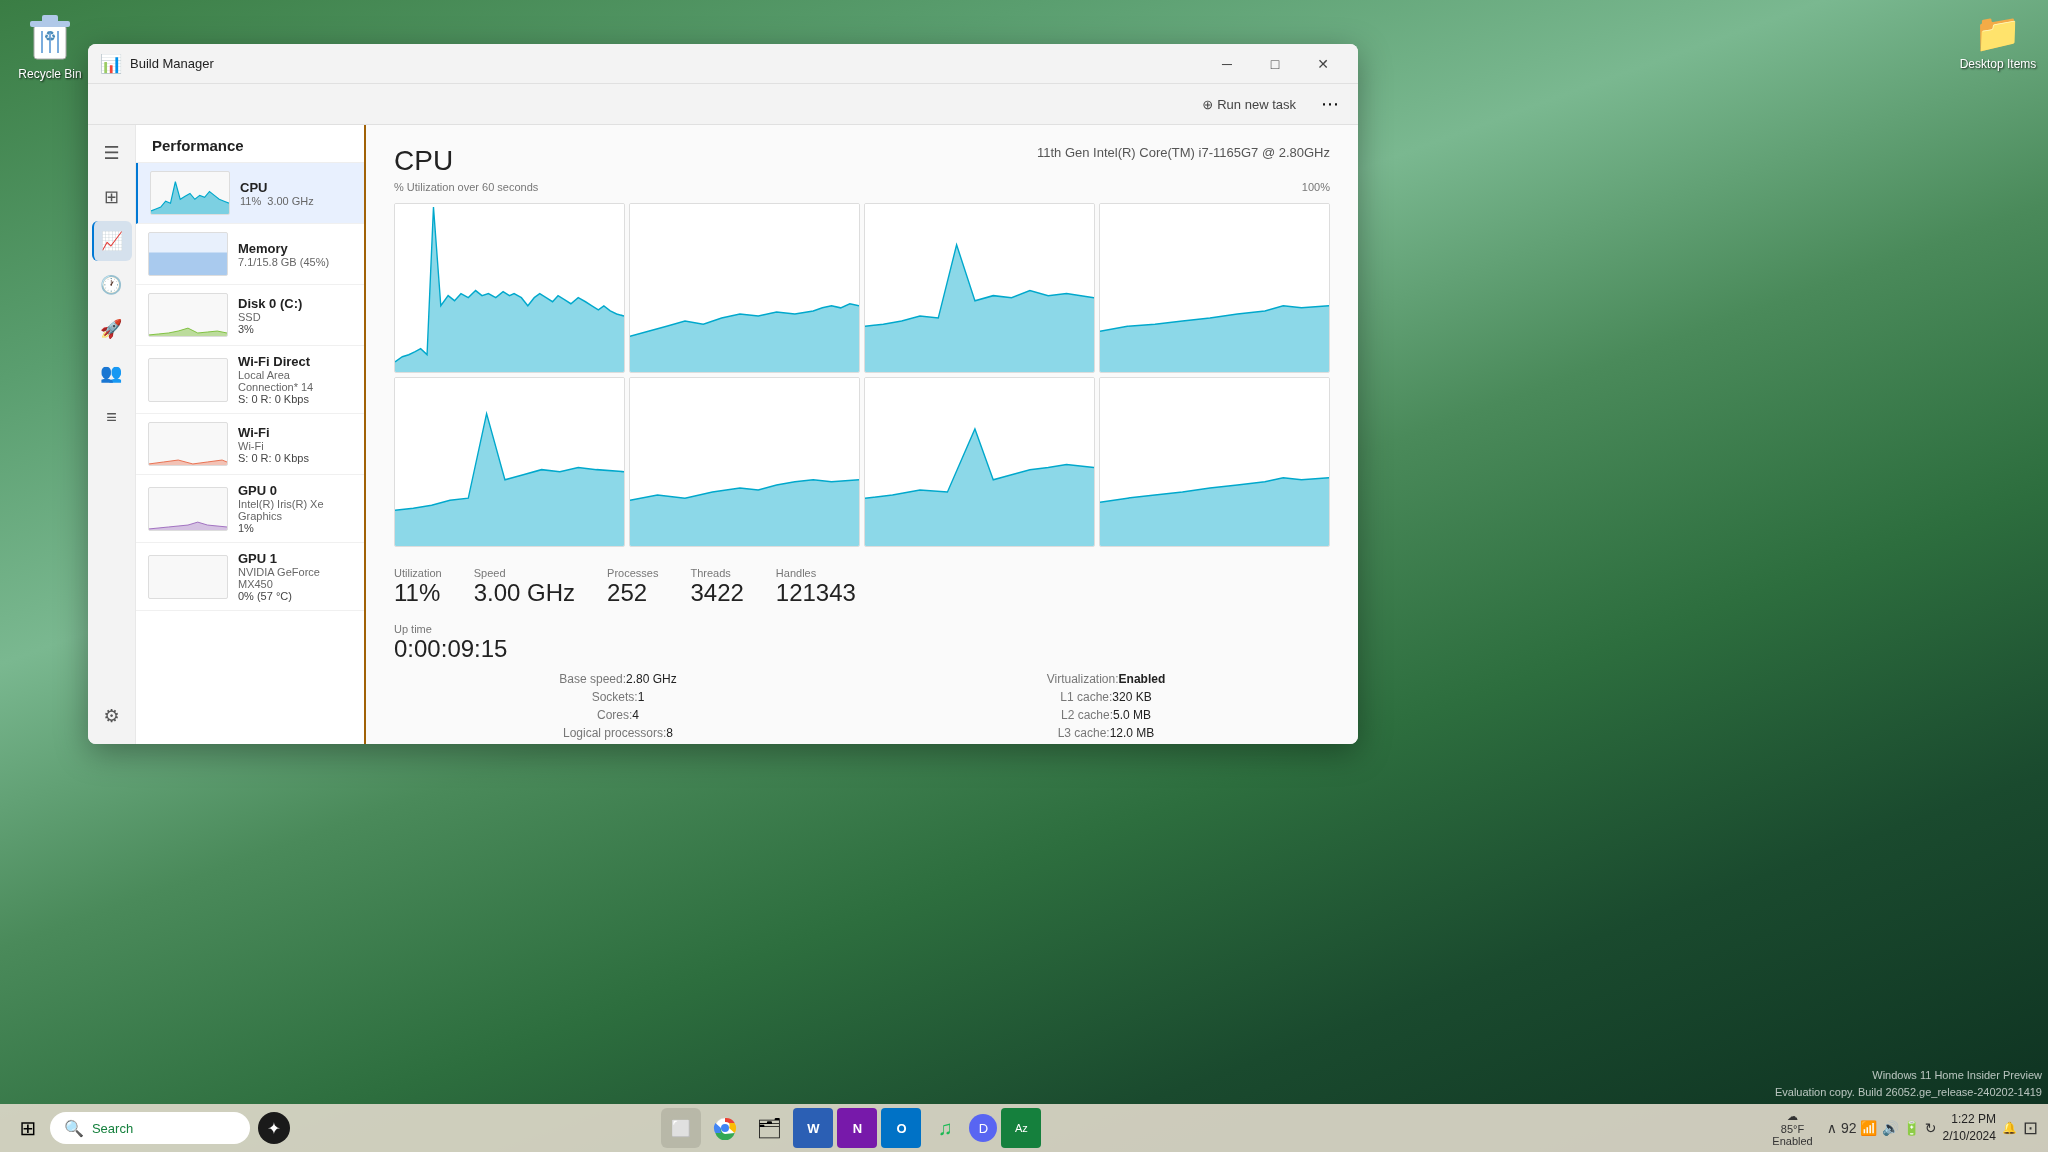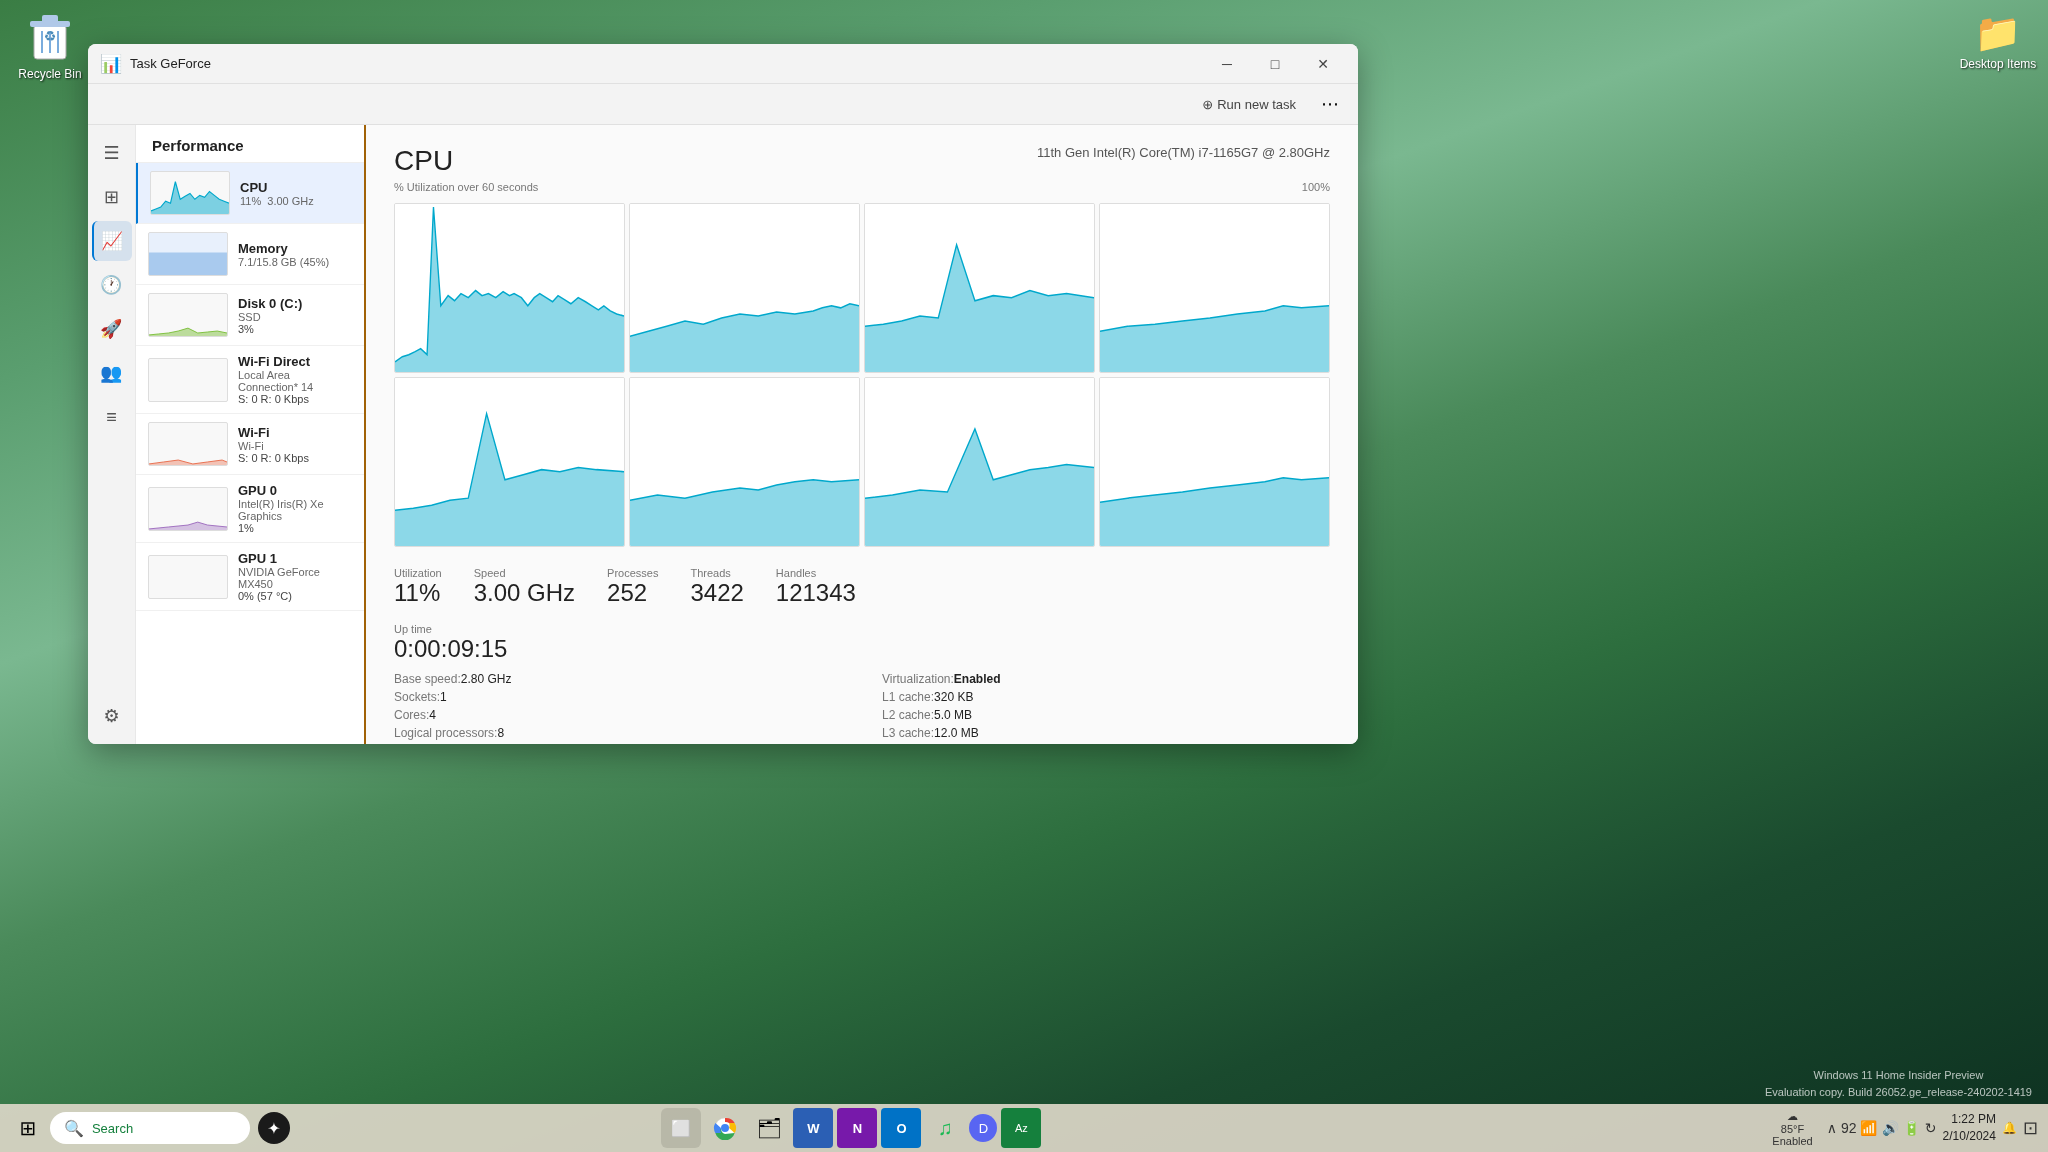--- a/index.html
+++ b/index.html
@@ -372,21 +372,21 @@
     .stat-label { font-size: 11px; color: #777; }
     .stat-value { font-size: 24px; font-weight: 300; color: #222; }
 
     
     .details-grid {
       display: grid;
       grid-template-columns: 1fr 1fr;
       gap: 2px 40px;
       font-size: 12px;
     }
-    .detail-row { display: flex; justify-content: flex-start; padding: 1px 0; }
+    .detail-row { display: flex; justify-content: center; padding: 1px 0; }
     .detail-key { color: #777; }
     .detail-val { color: #222; font-weight: 400; }
     .detail-val.bold { font-weight: 600; }
 
     
     .toolbar {
       display: flex;
       align-items: center;
       padding: 4px 12px;
       gap: 8px;
@@ -413,22 +413,22 @@
       justify-content: center;
       border-radius: 4px;
       cursor: pointer;
       font-size: 18px;
     }
 
     
     .watermark {
       position: absolute;
       bottom: 52px;
-      right: 16px;
-      text-align: center;
+      right: 6px;
+      text-align: right;
       font-size: 11px;
       color: rgba(255,255,255,0.7);
       text-shadow: none;
       line-height: 1.5;
     }
   </style>
 </head>
 <body>
 
 <div class="desktop"></div>
@@ -455,21 +455,21 @@
 
 <div class="watermark">
   <div>Windows 11 Home Insider Preview</div>
   <div>Evaluation copy. Build 26052.ge_release-240202-1419</div>
 </div>
 
 <div class="task-manager">
 
   <div class="titlebar">
     <div class="titlebar-icon">📊</div>
-    <span class="titlebar-title">Task GeForce</span>
+    <span class="titlebar-title">Build Manager</span>
     <div class="window-controls">
       <div class="win-btn">─</div>
       <div class="win-btn">□</div>
       <div class="win-btn close">✕</div>
     </div>
   </div>
 
   <div class="toolbar">
     <div style="flex:1"></div>
     <div class="toolbar-btn">

